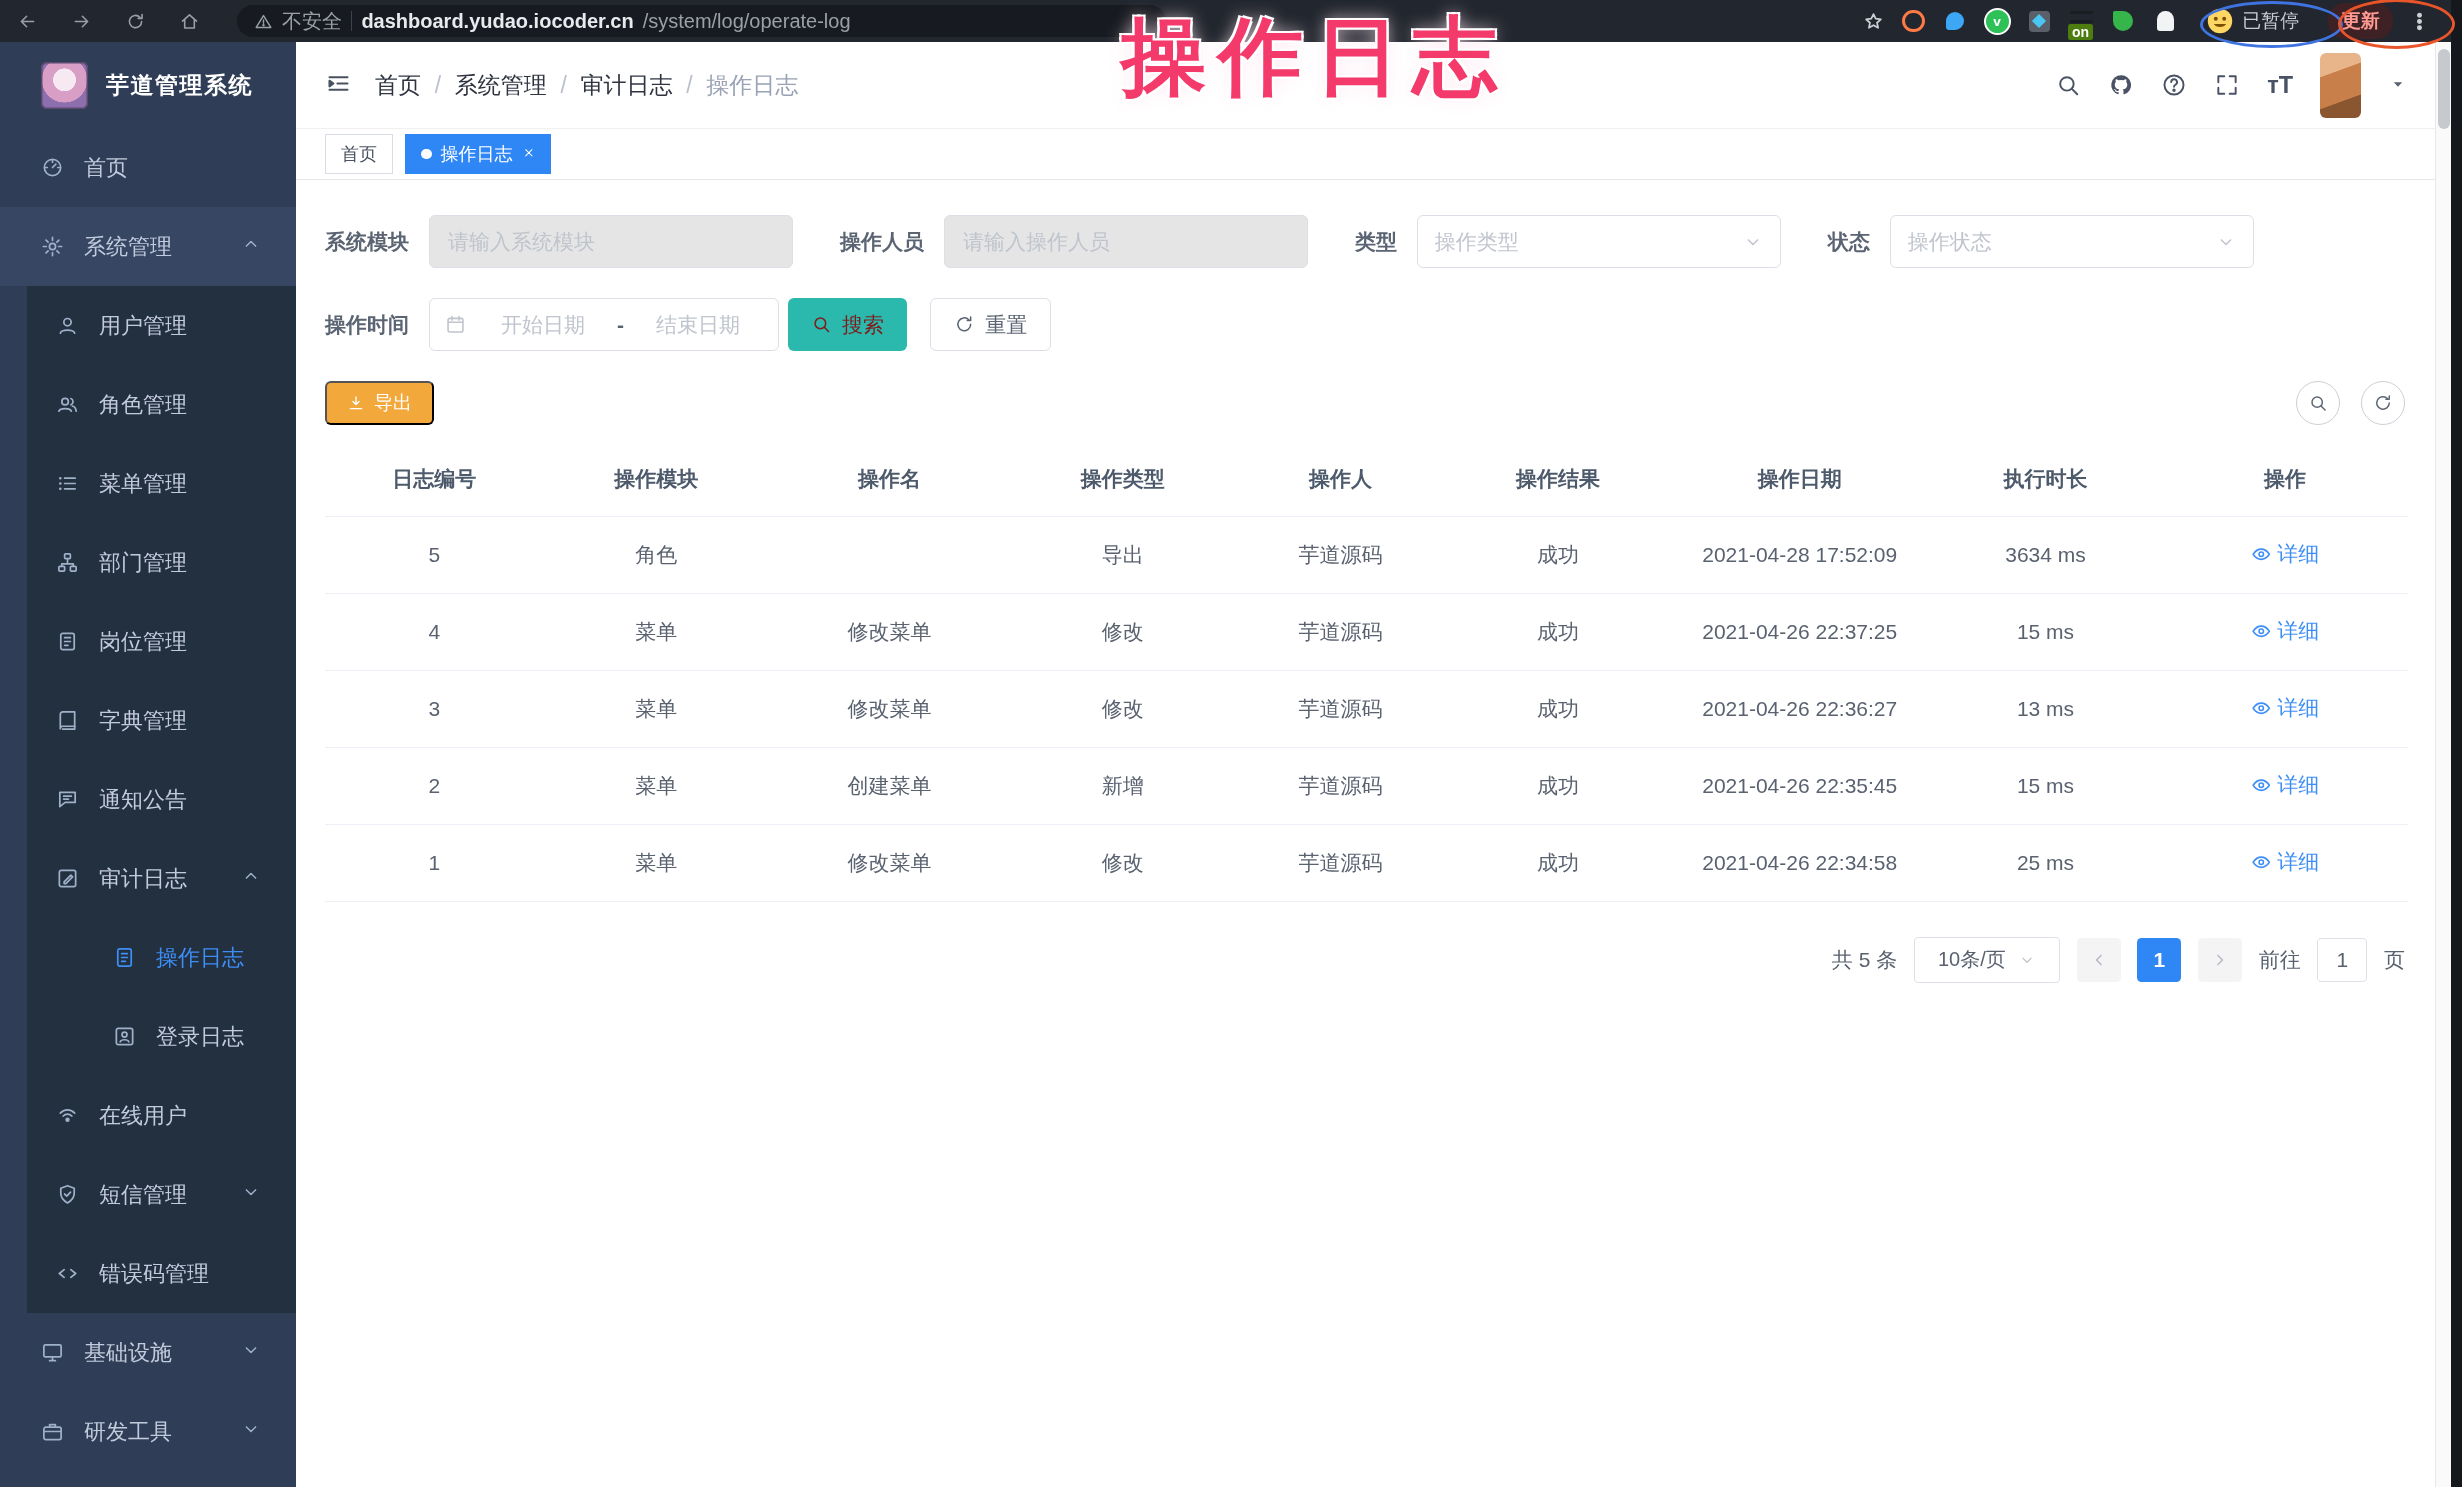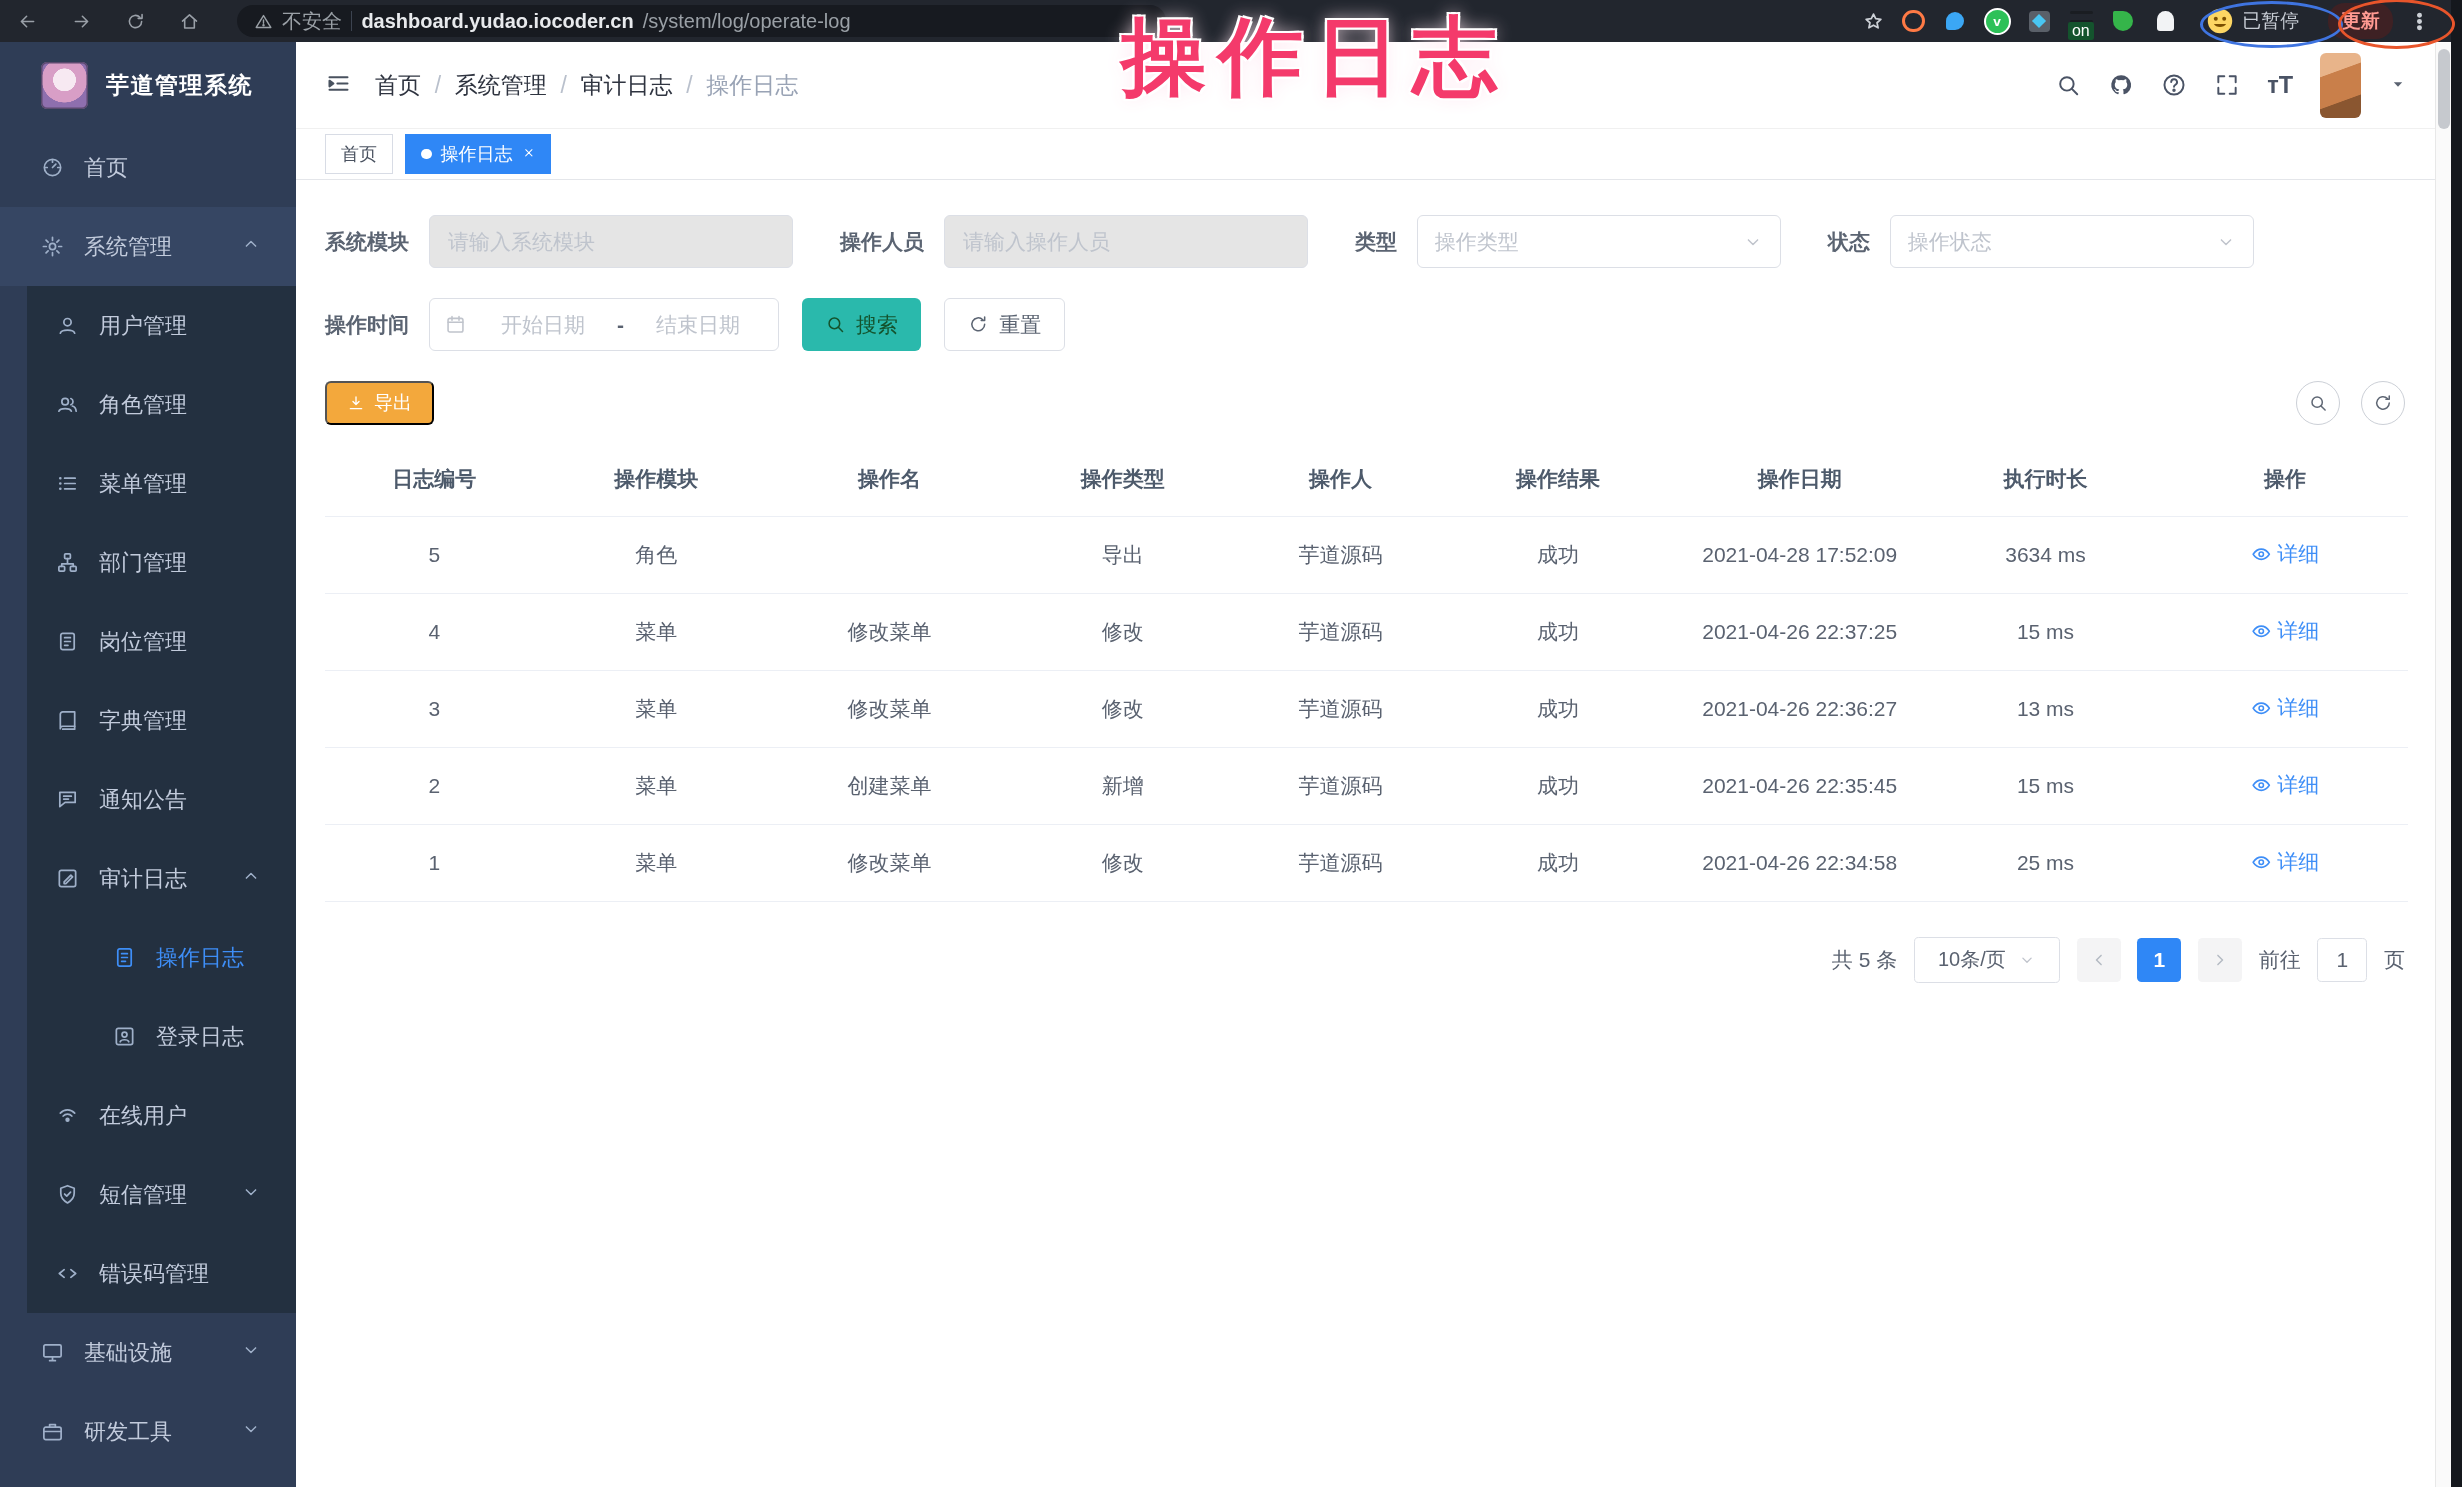--- a/index.html
+++ b/index.html
@@ -19,21 +19,21 @@
   .browser-right{margin-left:auto;display:flex;align-items:center;gap:15px;padding-right:20px;}
   .browser-right .ic{color:#cdd1d7;}
   .ext{width:27px;height:27px;display:flex;align-items:center;justify-content:center;}
   .e-ring{width:16.7px;height:16.7px;border:3.8px solid #ff7a45;border-radius:50%;}
   .e-drop{width:18px;height:18px;background:#3ba7f5;border-radius:50% 50% 50% 3px;}
   .e-green{width:23px;height:23px;background:#2dc158;border-radius:50%;border:2.3px solid #fff;display:flex;align-items:center;justify-content:center;color:#fff;font-size:13.7px;font-weight:bold;}
   .e-gem{width:21px;height:21px;background:#5a6069;border-radius:3.8px;display:flex;align-items:center;justify-content:center;}
   .e-gem i{width:10px;height:10px;background:#49c6f2;transform:rotate(45deg);display:block;}
   .e-on{position:relative;width:23px;height:20px;display:flex;flex-direction:column;justify-content:space-between;}
   .e-on i{height:3px;background:#1a1d22;border-radius:1.5px;display:block;}
-  .e-on .badge{position:absolute;left:-1.5px;bottom:-9px;background:#14532d;color:#fff;font-size:16px;font-weight:normal;padding:0.8px 3.8px;border-radius:2.3px;line-height:1;}
+  .e-on .badge{position:absolute;left:-1.5px;bottom:-9px;background:#4d7c0f;color:#fff;font-size:14px;font-weight:bold;padding:0.8px 3.8px;border-radius:2.3px;line-height:1;}
   .e-leaf{width:20px;height:20px;background:#35b54a;border-radius:1.5px 50% 50% 50%;}
   .e-ghost{width:16.7px;height:20px;background:#f2f3f5;border-radius:8.3px 8.3px 3px 3px;}
   .chip{display:flex;align-items:center;gap:9px;padding:3.8px 13.7px;border-radius:18px;color:#c7ccd4;font-size:19px;}
   .chip .face{width:26px;height:26px;}
   .pill{display:flex;align-items:center;background:#3e2124;border-radius:16.7px;padding:4.6px 13.7px;color:#ff9a92;font-size:19px;font-weight:bold;}
   .dots-btn{color:#e8865a;}
   .ellipse{position:absolute;border-radius:50%;z-index:8;pointer-events:none;}
   .ellipse.blue{left:2200px;top:0.8px;width:137px;height:41px;border:3px solid #3f74e0;}
   .ellipse.orange{left:2338px;top:-1.5px;width:111px;height:44px;border:3px solid #e8552b;}
 
@@ -88,21 +88,21 @@
   .inp{height:53px;width:364px;border:0.8px solid #dcdfe6;border-radius:6px;padding:0 18px;font-size:21px;color:#5a6270;background:#e5e5e5;box-sizing:border-box;outline:none;font-family:inherit;}
   .inp::placeholder{color:#bfc4cd;}
   .selbox{height:53px;width:364px;border:0.8px solid #dcdfe6;border-radius:6px;display:flex;align-items:center;justify-content:space-between;padding:0 16.7px;font-size:21px;color:#bfc4cd;background:#fff;box-sizing:border-box;cursor:pointer;}
   .selbox .ic{width:20px;height:20px;color:#c0c4cc;}
   .range{height:53px;width:350px;border:0.8px solid #dcdfe6;border-radius:6px;display:flex;align-items:center;padding:0 15px;font-size:21px;color:#bfc4cd;background:#fff;box-sizing:border-box;gap:6px;}
   .range .ic{width:21px;height:21px;color:#c0c4cc;margin-right:6px;}
   .range .seg{flex:1;text-align:center;}
   .range .sep{color:#5a6270;font-weight:bold;padding:0 3px;}
   .btn{height:53px;border-radius:6px;display:flex;align-items:center;gap:10.6px;font-size:21px;padding:0 23px;cursor:pointer;border:none;white-space:nowrap;}
   .btn .ic{width:20.5px;height:20.5px;}
-  .btn-search{background:#2ab9ac;color:#14532d;margin-left:23px;}
+  .btn-search{background:#2ab9ac;color:#7f1d1d;margin-left:9px;}
   .btn-reset{background:#fff;color:#5b6472;border:0.8px solid #dcdfe6;margin-left:23px;}
   .toolbar-row{display:flex;align-items:center;margin:3px 0 23px;}
   .btn-export{height:44px;padding:0 20px;background:#f3a83c;color:#fff;border-radius:6px;font-size:19px;display:flex;align-items:center;gap:9px;cursor:pointer;}
   .btn-export .ic{width:18px;height:18px;}
   .circles{margin-left:auto;display:flex;gap:21px;margin-right:3px;}
   .cbtn{width:42px;height:42px;border-radius:50%;border:0.8px solid #ccd0d7;display:flex;align-items:center;justify-content:center;color:#5f6774;background:#fff;cursor:pointer;}
   .cbtn .ic{width:20px;height:20px;}
 
   table.grid{width:100%;border-collapse:collapse;table-layout:fixed;}
   .grid th{font-size:21px;color:#4d5a6b;font-weight:bold;padding:16.7px 0 23px;text-align:center;}

